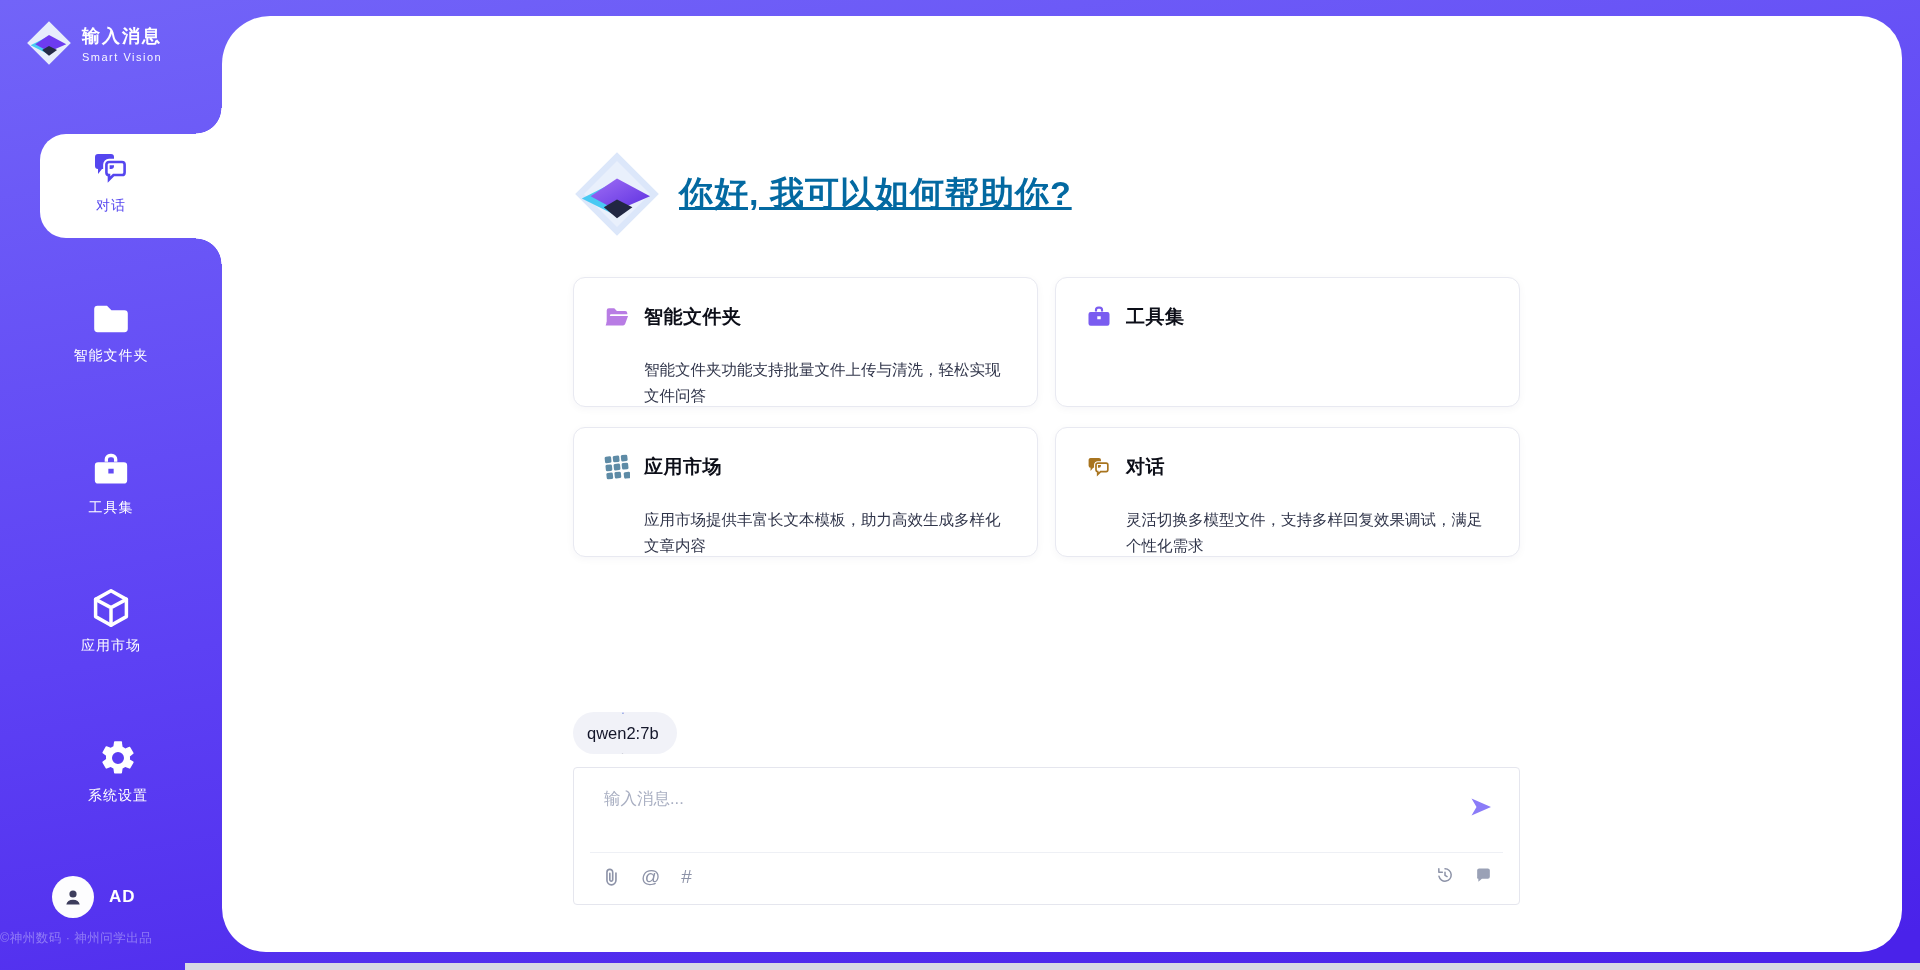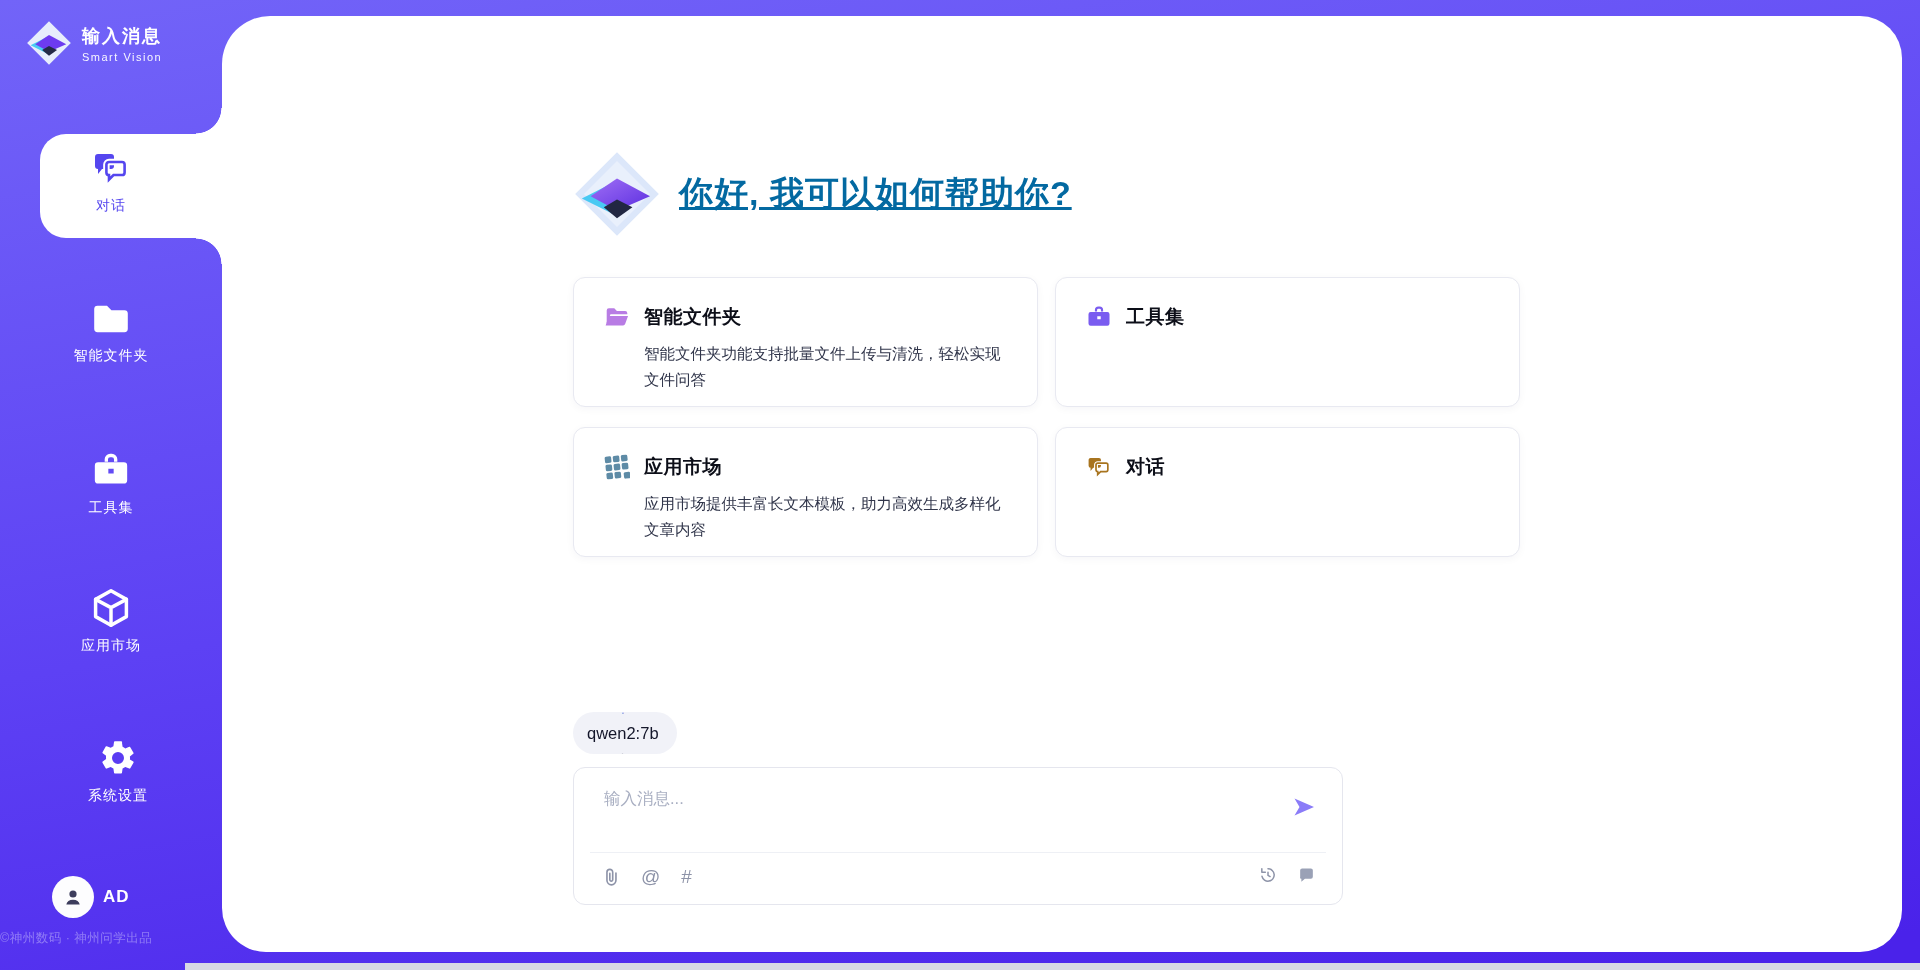--- a/index.html
+++ b/index.html
@@ -21,41 +21,41 @@
   .logo-text-sub { font-size:11px; color:rgba(255,255,255,.95); letter-spacing:1.5px; margin-top:3px; font-weight:400;text-align:right; }
   .tab-active { position:absolute; left:40px; top:134px; width:183px; height:104px; background:#fff; border-radius:26px 0 0 26px; z-index:2; }
   .fillet-top { position:absolute; left:196px; top:108px; width:26px; height:26px; z-index:2;
     background:radial-gradient(circle 26px at 0 0, rgba(255,255,255,0) 25px, #fff 25.7px); }
   .fillet-bottom { position:absolute; left:196px; top:238px; width:26px; height:26px; z-index:2;
     background:radial-gradient(circle 26px at 0 100%, rgba(255,255,255,0) 25px, #fff 25.7px); }
   .nav-item { position:absolute; left:0; width:222px; display:flex; flex-direction:column; align-items:center; gap:9px; z-index:3; cursor:pointer; }
   .nav-label { font-size:14px; color:#fff; letter-spacing:1px; }
   .nav-item.active .nav-label { color:#5546ef; font-weight:500; }
   .nav-icon { height:40px; display:flex; align-items:center; justify-content:center; }
-  .user { position:absolute; left:52px; top:876px; display:flex; align-items:center; gap:9px; z-index:3; cursor:pointer; }
+  .user { position:absolute; left:52px; top:876px; display:flex; align-items:center; gap:15px; z-index:3; cursor:pointer; }
   .avatar { width:42px; height:42px; border-radius:50%; background:#fdfdfe; display:flex; align-items:center; justify-content:center; }
   .user-name { font-size:17px; color:#fff; font-weight:600; letter-spacing:1px; }
   .side-footer { position:absolute; left:0; top:930px; width:222px; text-align:left; font-size:12.5px; color:rgba(224,220,255,.42); z-index:3; letter-spacing:.5px; }
   
   .greeting { position:absolute; left:351px; top:134px; display:flex; align-items:center; gap:18px; }
   .greeting h1 { font-size:34px; font-weight:700; color:#0369a1; letter-spacing:1px;text-decoration:underline; }
   
   .cards { position:absolute; left:351px; top:261px; display:grid; grid-template-columns:465px 465px; gap:20px 17px; }
   .card { width:465px; height:130px; background:#fff; border:1px solid #e8e9f1; border-radius:12px;
     box-shadow:0 2px 8px rgba(25,30,80,.04); padding:26px 28px 0 30px; cursor:pointer; }
   .card-head { display:flex; align-items:center; gap:14px; }
   .card-title { font-size:19px; font-weight:700; color:#0c0e18; letter-spacing:.5px; }
-  .card-desc { margin-top:11px; padding-left:40px; font-size:15.5px; line-height:26px; color:#30354a; }
+  .card-desc { margin-top:27px; padding-left:40px; font-size:15.5px; line-height:26px; color:#30354a; }
   
   .model-pill { position:absolute; left:351px; top:696px; height:42px; padding:0 18px 0 14px; background:#f1f2f8;
     border-radius:21px; display:inline-flex; align-items:center; gap:10px; cursor:pointer;flex-direction:column; }
   .model-name { font-size:16.5px; color:#14162a; }
   
-  .composer { position:absolute; left:351px; top:751px; width:770px; height:138px; background:#fff;
-    border:1.5px solid #e5e6ee; border-radius:12px;padding-left:24px; }
+  .composer { position:absolute; left:351px; top:751px; width:947px; height:138px; background:#fff;
+    border:1.5px solid #e5e6ee; border-radius:4px;padding-left:24px; }
   .composer textarea { position:absolute; left:30px; top:20px; width:820px; height:48px; border:none; outline:none;
     resize:none; font-family:inherit; font-size:16.5px; color:#1a1c28; background:transparent; }
   .composer textarea::placeholder { color:#a9afc2; }
   .send-btn { position:absolute; right:24px; top:26px; width:26px; height:26px; cursor:pointer; display:flex; align-items:center; }
   .composer-divider { position:absolute; left:16px; right:16px; top:84px; height:1px; background:#eef0f5; }
   .composer-left { position:absolute; left:28px; top:97px; display:flex; align-items:center; gap:21px; }
   .composer-right { position:absolute; right:26px; top:97px; display:flex; align-items:center; gap:19px; }
   .tool-glyph { font-size:19px; color:#8d93a8; cursor:pointer; line-height:24px; }
   .tool-icon { cursor:pointer; display:flex; align-items:center; }
 </style>
@@ -126,20 +126,21 @@
 
     <div class="card">
       <div class="card-head">
         <svg width="26" height="26" viewBox="0 0 40 40">
           <path d="M4 9a3 3 0 0 1 3-3h13a3 3 0 0 1 3 3v9a3 3 0 0 1-3 3h-9l-4 5v-5H7a3 3 0 0 1-3-3Z" fill="#a8741f"></path>
           <path d="M18 14h13a2.6 2.6 0 0 1 2.6 2.6v7.8A2.6 2.6 0 0 1 31 27h-8.5L18 31.5V27a2.6 2.6 0 0 1-2.6-2.6v-7.8A2.6 2.6 0 0 1 18 14Z" fill="none" stroke="#fff" stroke-width="6"></path>
           <path d="M18 14h13a2.6 2.6 0 0 1 2.6 2.6v7.8A2.6 2.6 0 0 1 31 27h-8.5L18 31.5V27a2.6 2.6 0 0 1-2.6-2.6v-7.8A2.6 2.6 0 0 1 18 14Z" fill="none" stroke="#a8741f" stroke-width="2.6"></path>
         </svg>
         <span class="card-title">对话</span>
       </div>
+      <div class="card-desc">灵活切换多模型文件，支持多样回复效果调试，满足个性化需求</div>
     </div>
   </div>
 
   <div class="model-pill">
     <svg width="22" height="22" viewBox="0 0 80 80">
       <polygon points="40,2 78,40 40,78 2,40" fill="#cfdcf7"></polygon>
       <polygon points="8,44 40,28 40,60" fill="#49c9f3"></polygon>
       <polygon points="16,42 40,26 70,42 40,55" fill="#7a4bee"></polygon>
       <polygon points="28,52 40,45 54,52 40,62" fill="#222742"></polygon>
     </svg>

